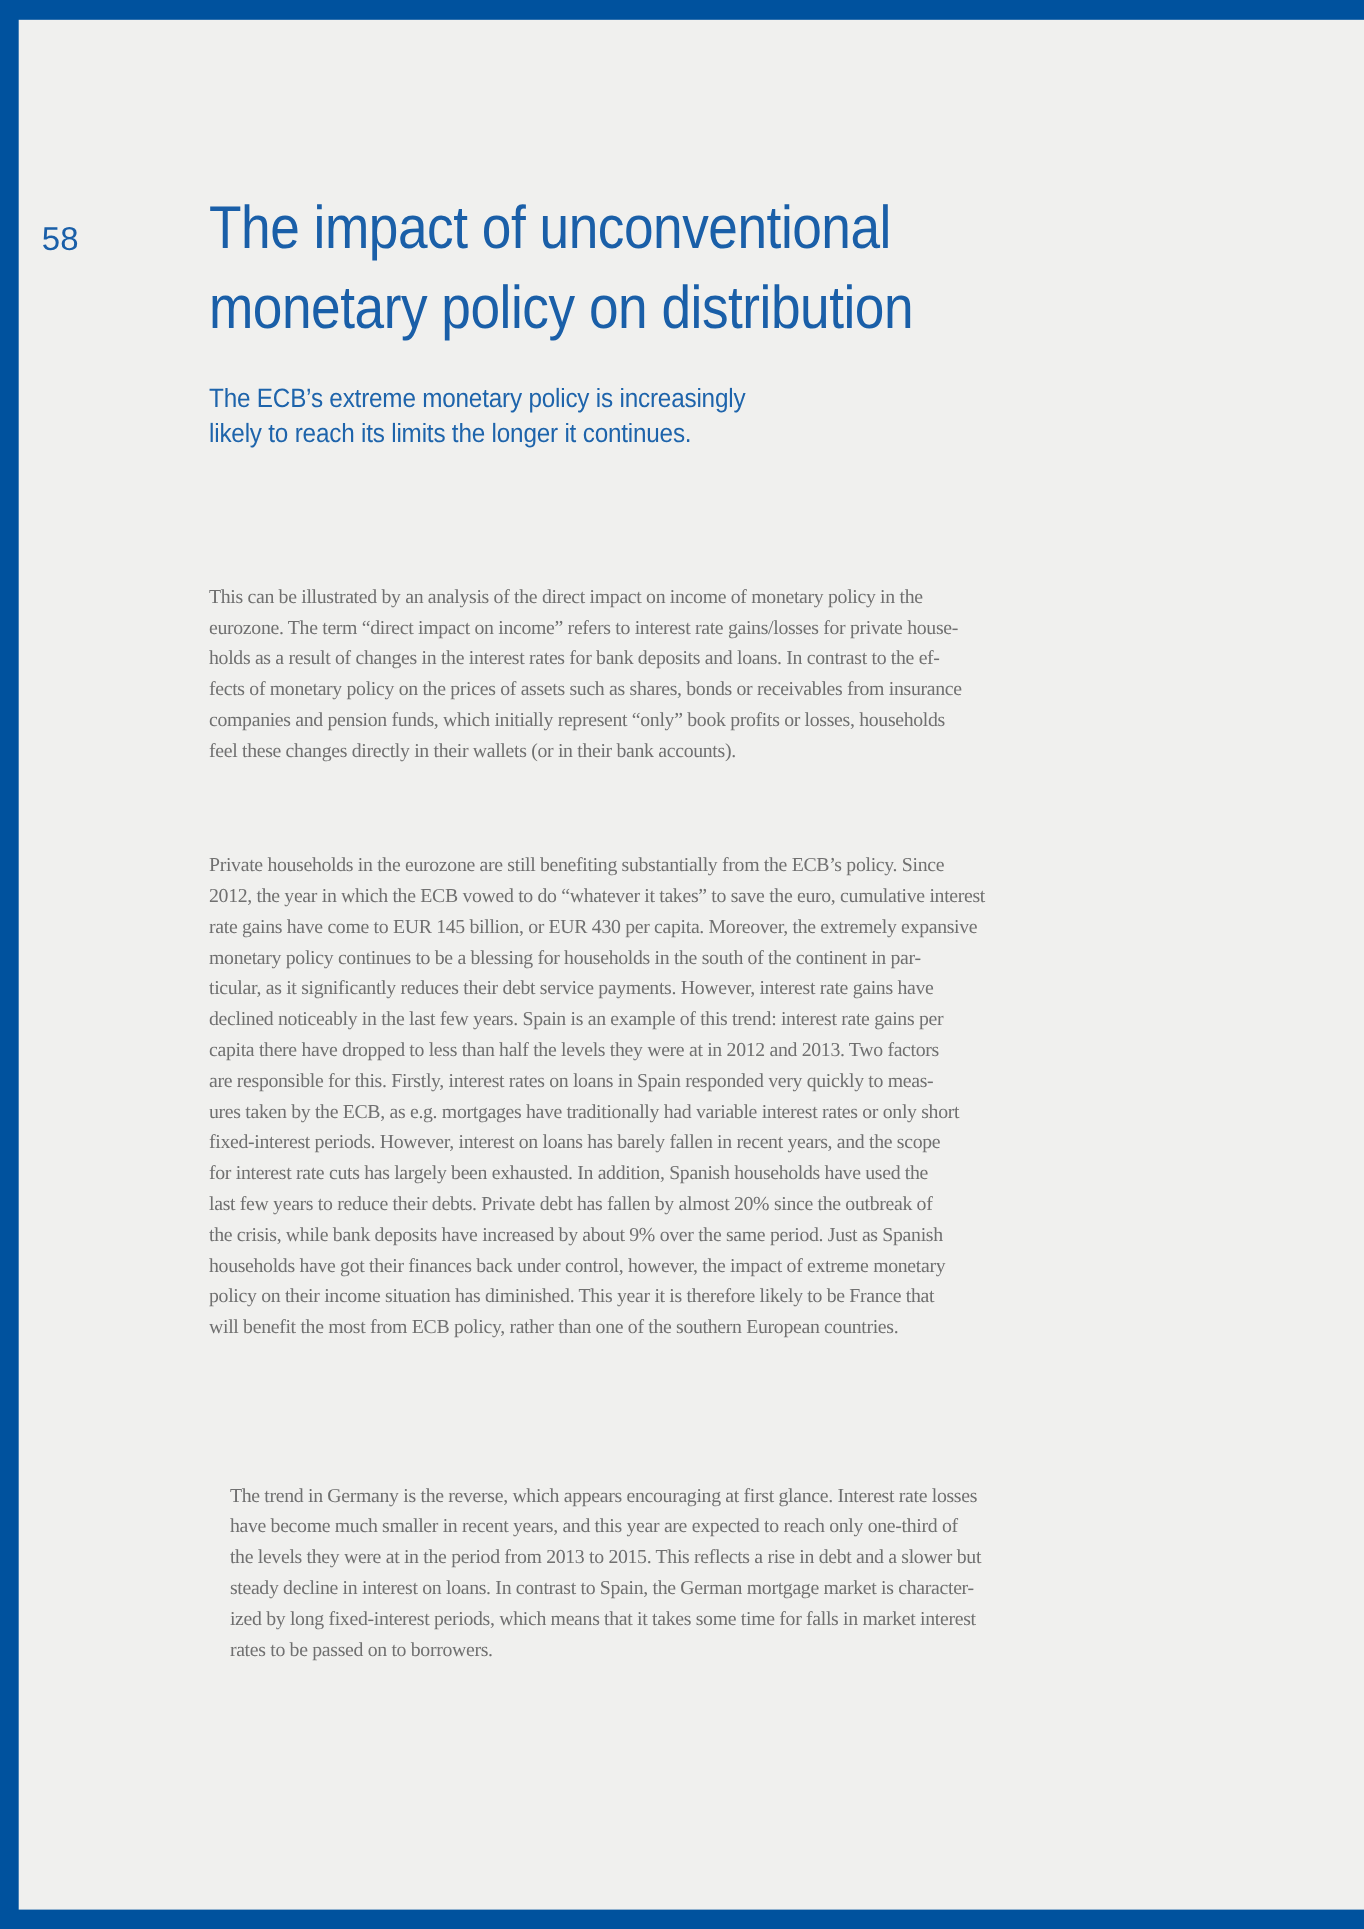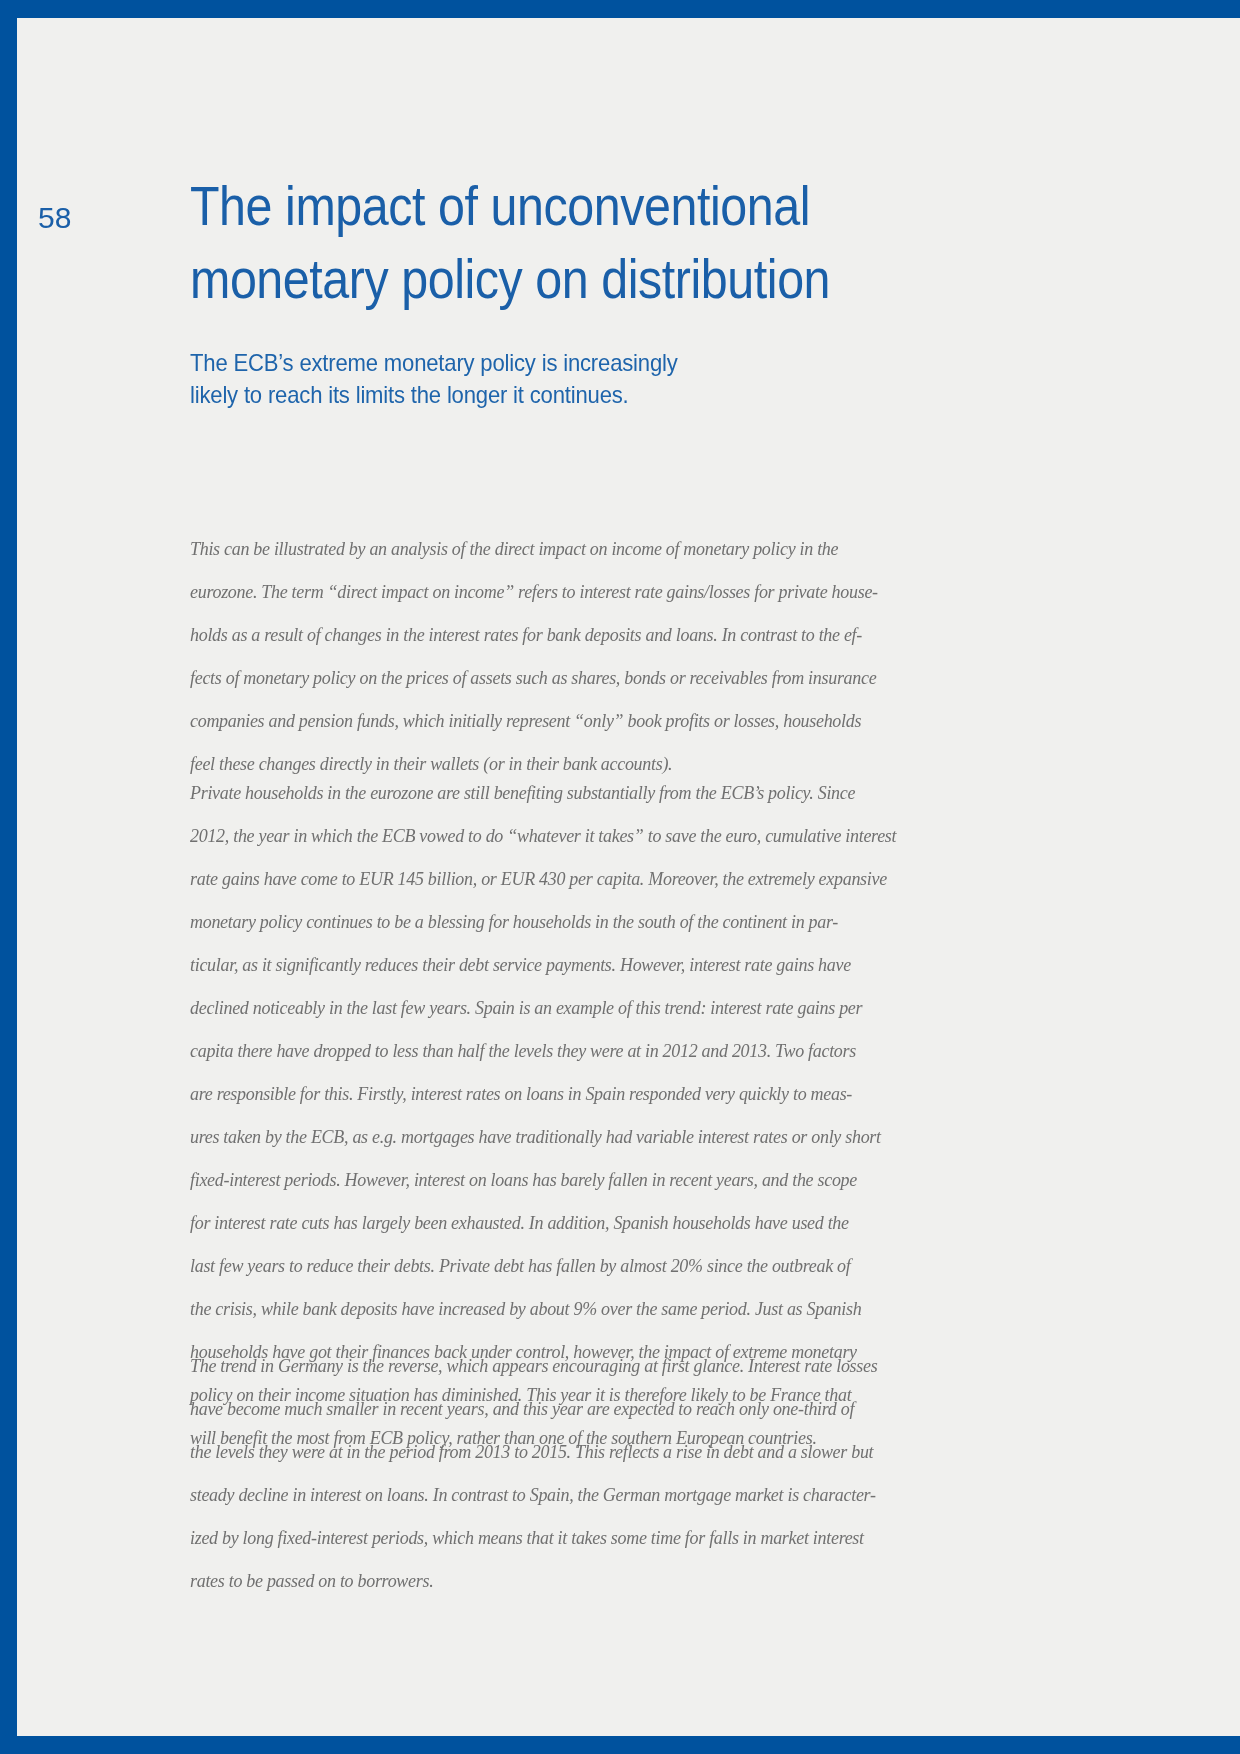--- a/index.html
+++ b/index.html
@@ -56,29 +56,28 @@
     white-space: pre;
     transform: scaleX(0.92);
     transform-origin: left top;
   }
   .body-copy {
     position: absolute;
     left: 173px;
     width: 1010px;
     font-family: "Liberation Serif", serif;
     font-size: 18px;
-    line-height: 43px;
+    line-height: 28px;
     letter-spacing: -0.3px;
     color: var(--bodytext, #707070);
     white-space: pre;
-    font-style: italic;
   }
   .para-1 { top: 510px; }
   .para-2 { top: 754px; }
-  .para-3 { top: 1327px; }
+  .para-3 { top: 1327px; margin-left: 19px; }
 </style>
 </head>
 <body>
 
 <div class="page">
   <div class="inner">
     <div class="page-number">58</div>
     <h1 class="doc-title">The impact of unconventional
 monetary policy on distribution</h1>
     <h2 class="doc-subtitle">The ECB’s extreme monetary policy is increasingly

